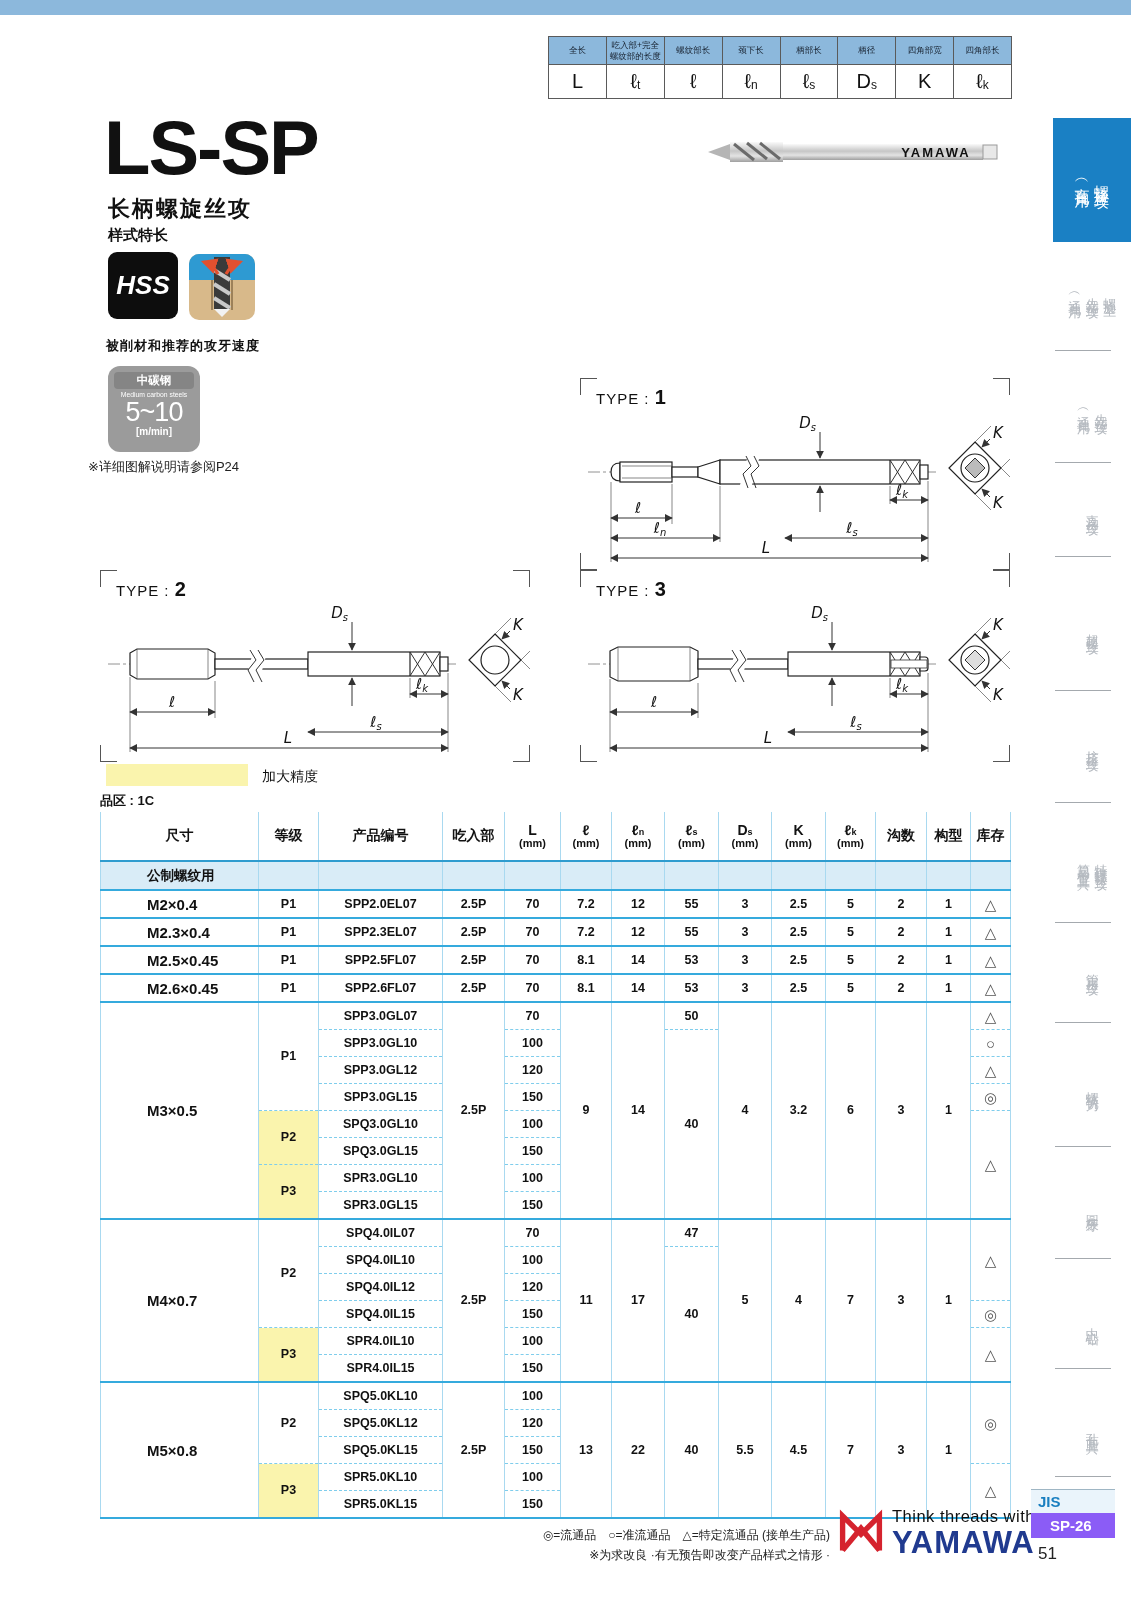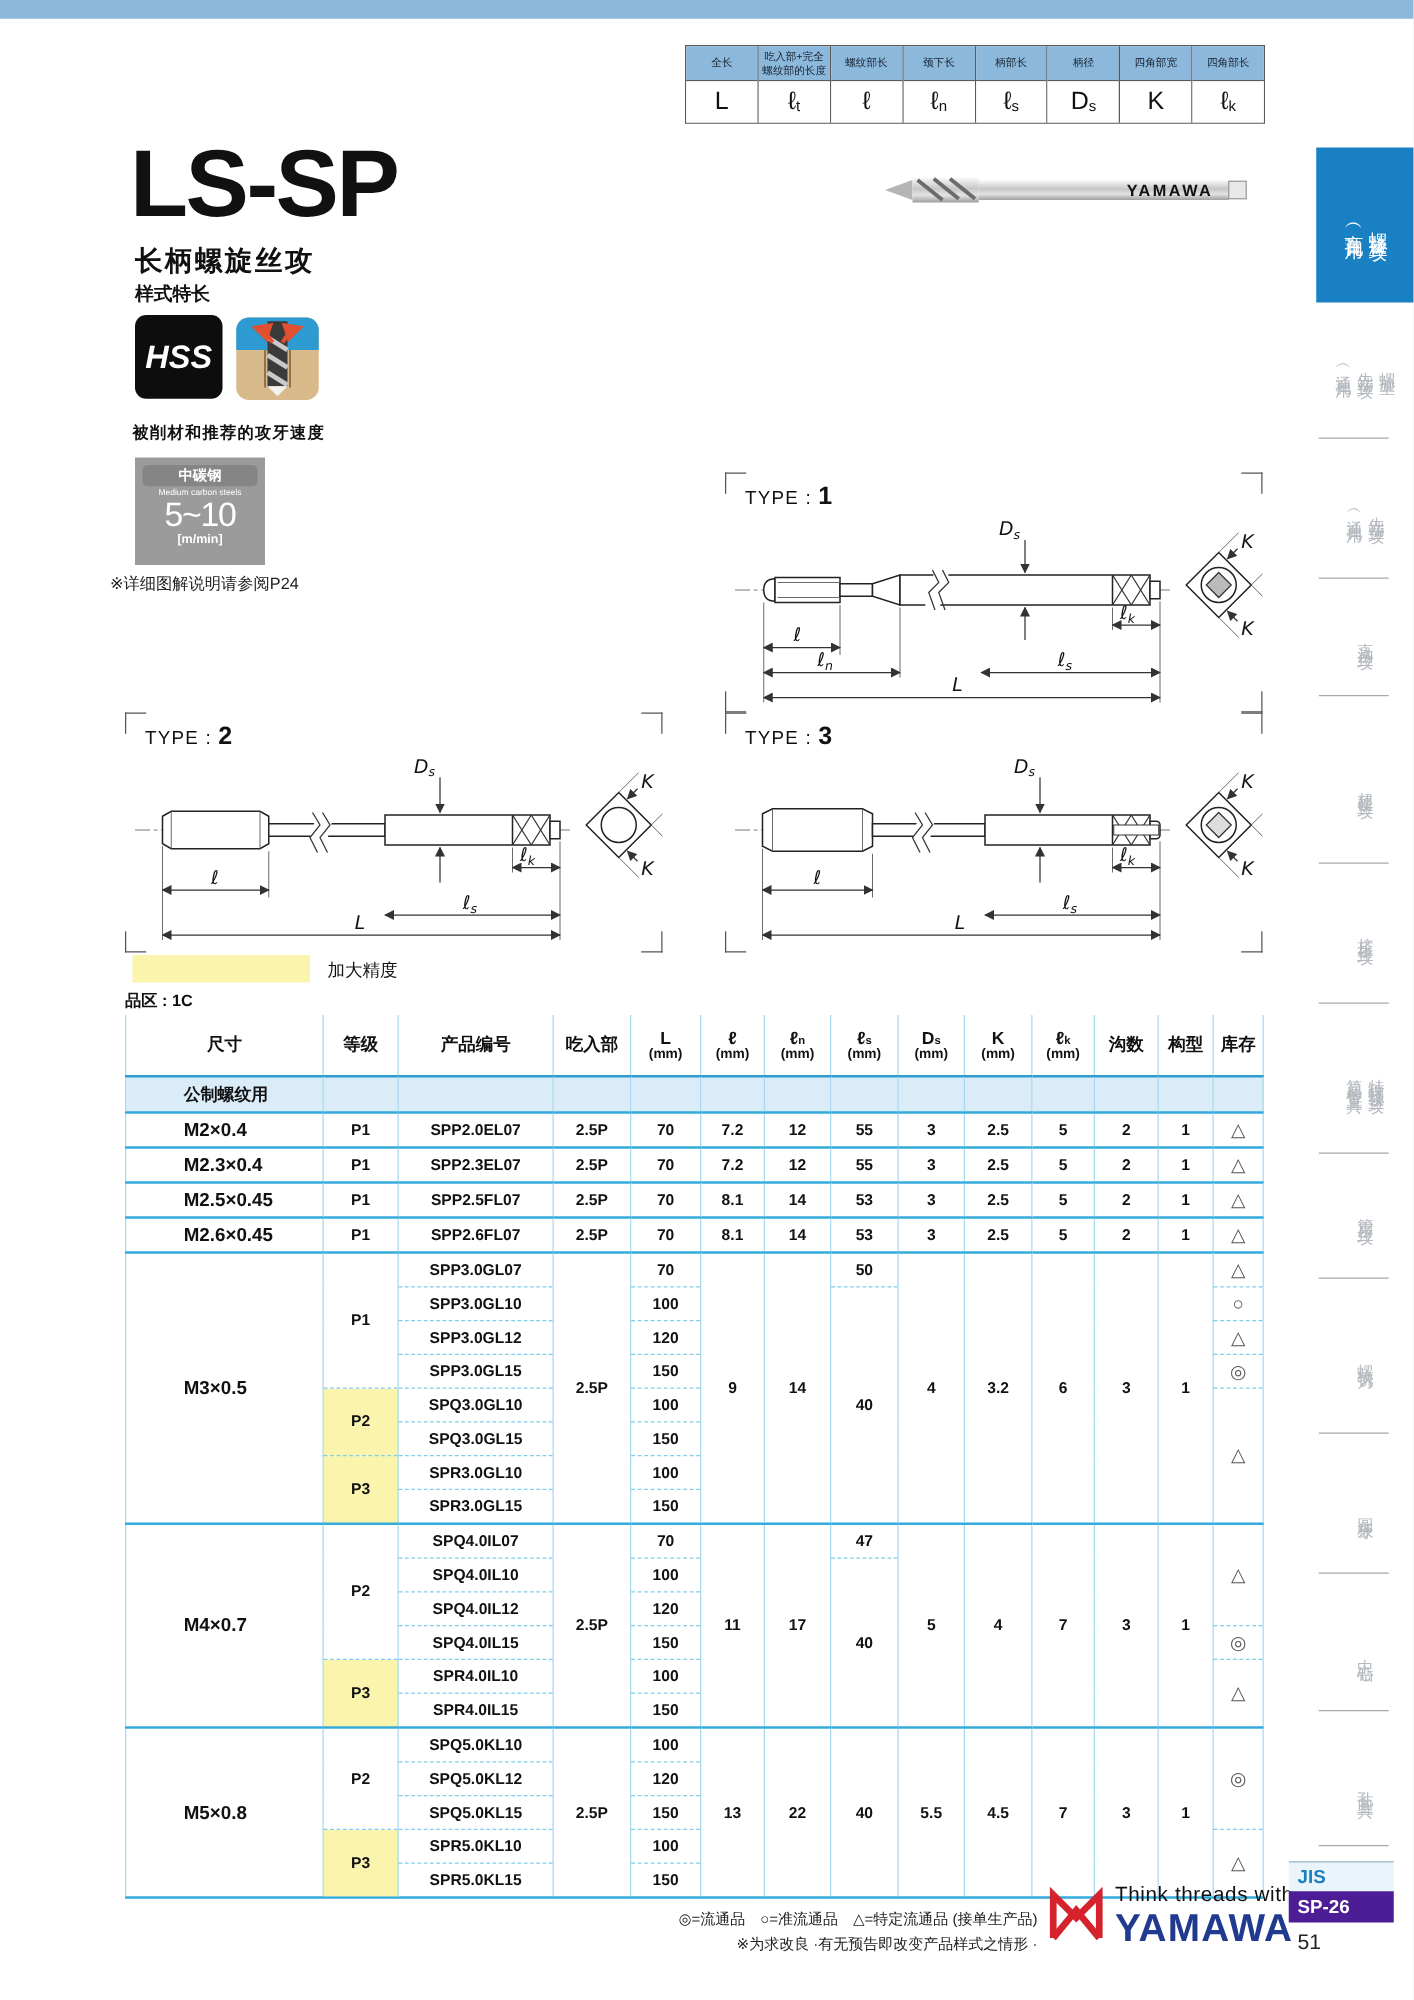--- a/index.html
+++ b/index.html
@@ -18,21 +18,21 @@
   
   .title{position:absolute;left:104px;top:110px;font-size:76px;font-weight:bold;letter-spacing:-2px;line-height:1}
   .subtitle{position:absolute;left:108px;top:194px;font-size:22px;letter-spacing:2px;font-weight:bold}
   .stylenote{position:absolute;left:108px;top:226px;font-size:15px;font-weight:bold}
   .hss{position:absolute;left:108px;top:252px;width:70px;height:67px;background:#0d0d0d;border-radius:9px;color:#fff;display:flex;align-items:center;justify-content:center;font-size:26px;font-weight:bold;font-style:italic}
   .hole-icon{position:absolute;left:187px;top:252px}
   .tap-photo{position:absolute;left:688px;top:130px}
 
   
   .speed-heading{position:absolute;left:106px;top:337px;font-size:13px;font-weight:bold;letter-spacing:1px}
-  .speed-box{position:absolute;left:108px;top:366px;width:104px;height:86px;background:#9b9b9b;border-radius:0;text-align:center;color:#fff}
+  .speed-box{position:absolute;left:108px;top:366px;width:92px;height:86px;background:#9b9b9b;border-radius:12px;text-align:center;color:#fff}
   .mat-pill{margin:6px 6px 0;background:#858585;border-radius:4px;font-size:11.5px;font-weight:bold;padding:1px 0}
   .mat-en{font-size:6.8px;margin-top:2px;white-space:nowrap}
   .range{font-size:27px;font-weight:normal;line-height:1.05;letter-spacing:-1px}
   .sunit{font-size:10px;font-weight:bold}
   .speed-note{position:absolute;left:88px;top:458px;font-size:13px;color:#222}
 
   
   .diag-box{position:absolute;width:430px;height:192px}
   .corner{position:absolute;width:16px;height:16px;border:0 solid #555}
   .c-tl{left:0;top:0;border-left-width:1.5px;border-top-width:1.5px}
@@ -72,21 +72,21 @@
   .spec td.code{font-size:12.5px}
 
   
   .f-legend{position:absolute;left:420px;top:1526px;width:410px;text-align:right;font-size:12px;color:#222;line-height:1.65}
   .logo-mark{position:absolute;left:838px;top:1506px}
   .logo-text{position:absolute;left:892px;top:1508px;line-height:1}
   .tagline{font-size:16.5px;color:#101010;letter-spacing:.5px}
   .brand{font-size:31px;font-weight:bold;color:#203a8f;letter-spacing:1px;margin-top:2px}
   .jis-box{position:absolute;left:1031px;top:1489px;width:84px}
   .jis-r1{height:23px;background:#eaf4fb;color:#1a7fc0;font-weight:bold;font-size:15px;line-height:23px;padding-left:7px;border-top:1px solid #9fb6c4}
-  .jis-r2{height:25px;background:#4c1d95;color:#fff;font-weight:bold;font-size:15px;line-height:25px;padding-left:7px}
+  .jis-r2{height:25px;background:#8b5cf6;color:#fff;font-weight:bold;font-size:15px;line-height:25px;padding-left:19px}
   .page-num{position:absolute;left:1038px;top:1544px;font-size:17px;color:#222}
 
   
   .sidebar{position:absolute;right:0;top:0;width:96px;height:1600px}
   .tab{position:absolute;right:0;width:78px;display:flex;align-items:center;justify-content:center}
   .vtext{writing-mode:vertical-rl;text-orientation:mixed;font-size:13px;letter-spacing:3px;color:#b5bac0;line-height:1.35}
   .vtext span{display:block}
   .tab.active{background:#1a80c4}
   .tab.active .vtext{color:#fff;font-size:15px;font-weight:500;line-height:1.3}
   .sdiv{position:absolute;right:20px;width:56px;height:1px;background:#a4a9ae}

